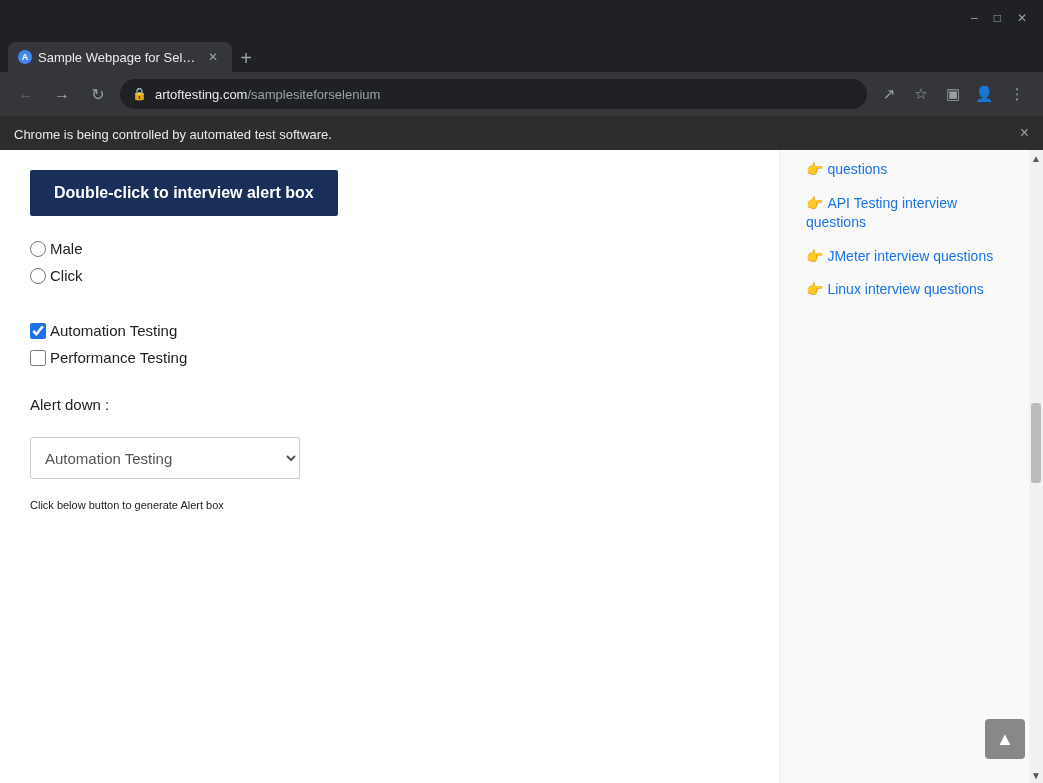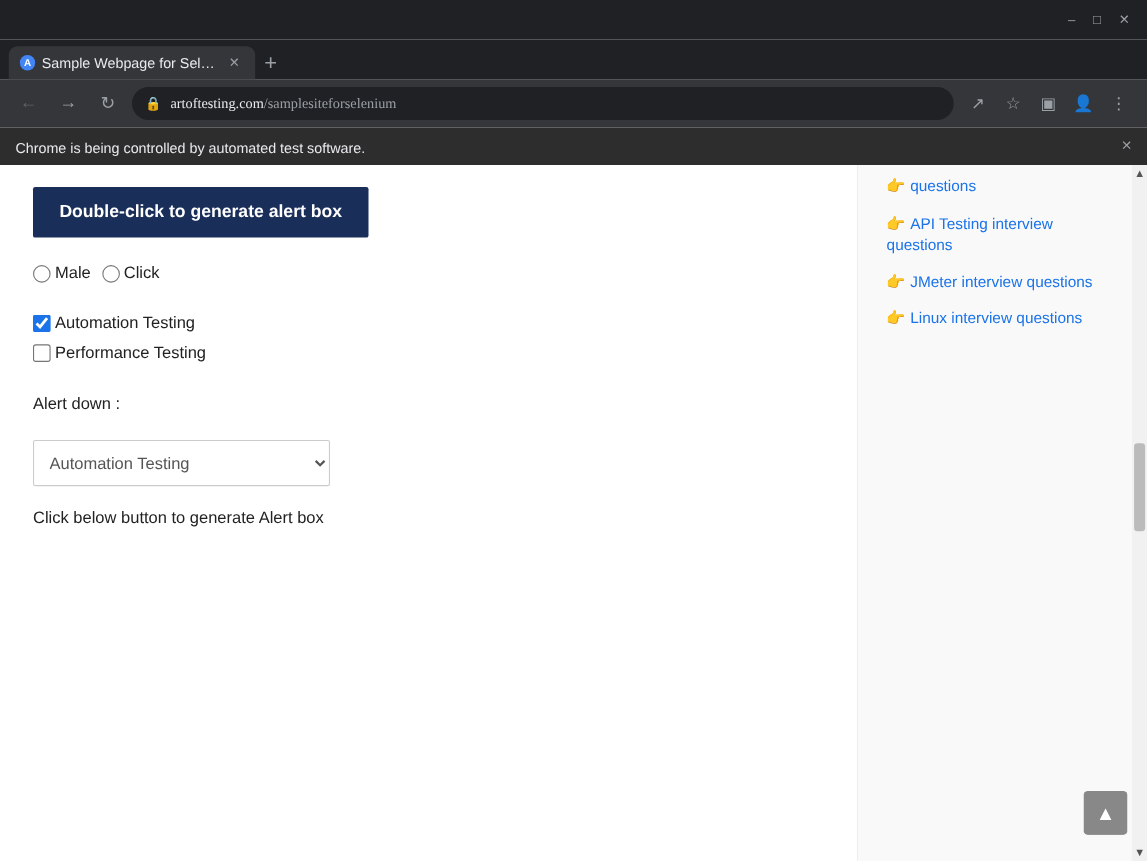--- a/index.html
+++ b/index.html
@@ -86,21 +86,21 @@
       border-radius: 20px;
       height: 30px;
       display: flex;
       align-items: center;
       padding: 0 12px;
       gap: 8px;
       color: #e8eaed;
       font-size: 13px;
     }
     .address-lock { color: #9aa0a6; font-size: 12px; }
-    .address-url { color: #e8eaed; font-size: 13px; font-family: Liberation Serif, serif; }
+    .address-url { color: #e8eaed; font-size: 13px; }
     .address-url span.grey { color: #9aa0a6; }
     .nav-actions {
       display: flex; gap: 4px;
       align-items: center;
       color: #9aa0a6;
     }
     .nav-action-btn {
       width: 28px; height: 28px;
       display: flex; align-items: center; justify-content: center;
       border-radius: 50%;
@@ -159,23 +159,23 @@
     }
 
     
     .section-label {
       font-size: 15px;
       color: #222;
       margin-bottom: 14px;
     }
     .radio-group {
       display: flex;
-      flex-direction: row;
+      flex-direction: column;
       gap: 10px;
-      margin-bottom: 28px;
+      margin-bottom: 38px;
     }
     .radio-item {
       display: flex;
       align-items: center;
       gap: 4px;
       font-size: 15px;
       color: #222;
     }
     .radio-item input[type="radio"] {
       width: 16px; height: 16px;
@@ -214,21 +214,21 @@
       font-size: 15px;
       color: #555;
       padding: 0 10px;
       cursor: pointer;
       border-radius: 2px;
       margin-top: 10px;
     }
 
     
     .bottom-hint {
-      font-size: 15px;
+      font-size: 11px;
       color: #222;
       margin-top: 20px;
     }
 
     
     .sidebar {
       width: 250px;
       background: #f9f9f9;
       border-left: 1px solid #eee;
       padding: 10px 26px;
@@ -331,21 +331,21 @@
 
 <div class="automation-bar">
   <span>Chrome is being controlled by automated test software.</span>
   <span class="close-x">×</span>
 </div>
 
 <div class="page-body">
 
   <div class="main-content">
 
-    <button class="dbl-click-btn">Double-click to generate alert box</button>
+    <button class="dbl-click-btn">Double-click to interview alert box</button>
 
     <div>
       <div class="radio-group">
         <label class="radio-item">
           <input type="radio" name="gender" style="">
           <span>Male</span>
         </label>
         <label class="radio-item">
           <input type="radio" name="gender" style="">
           <span>Click</span>

